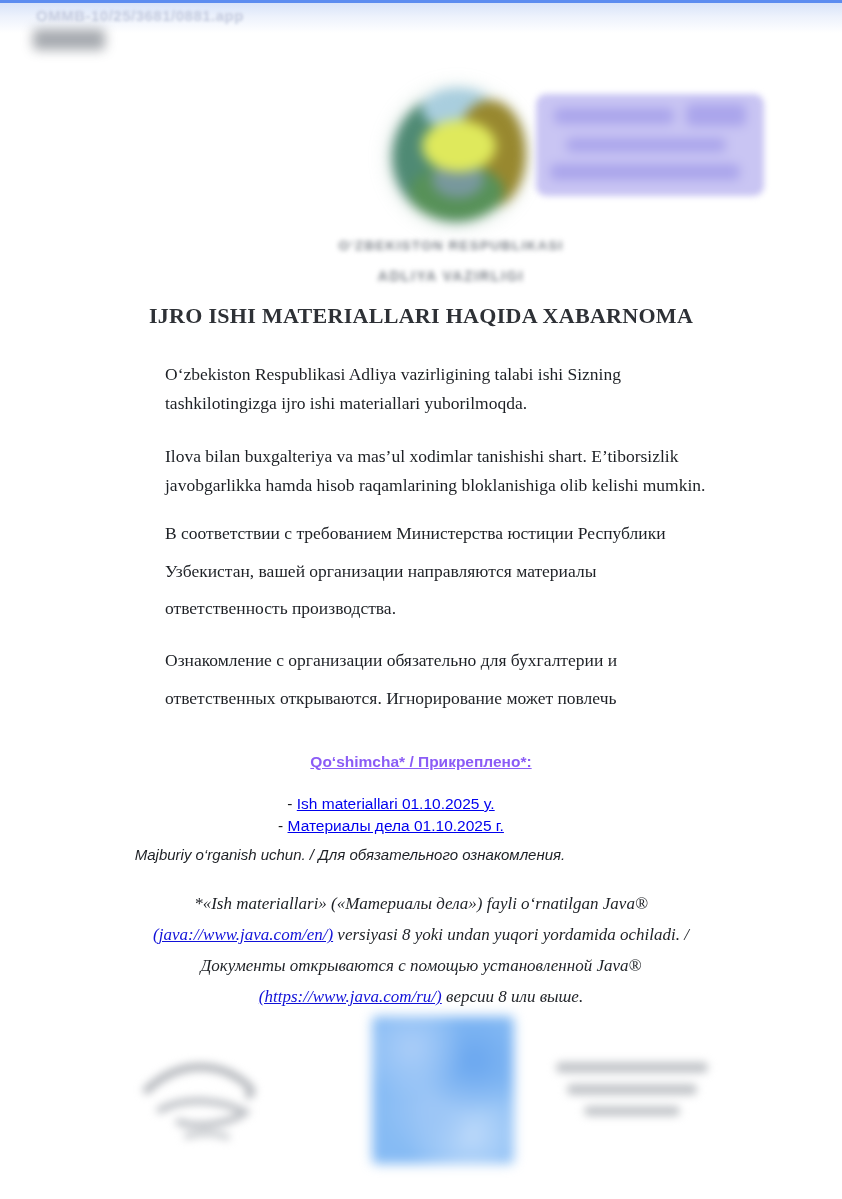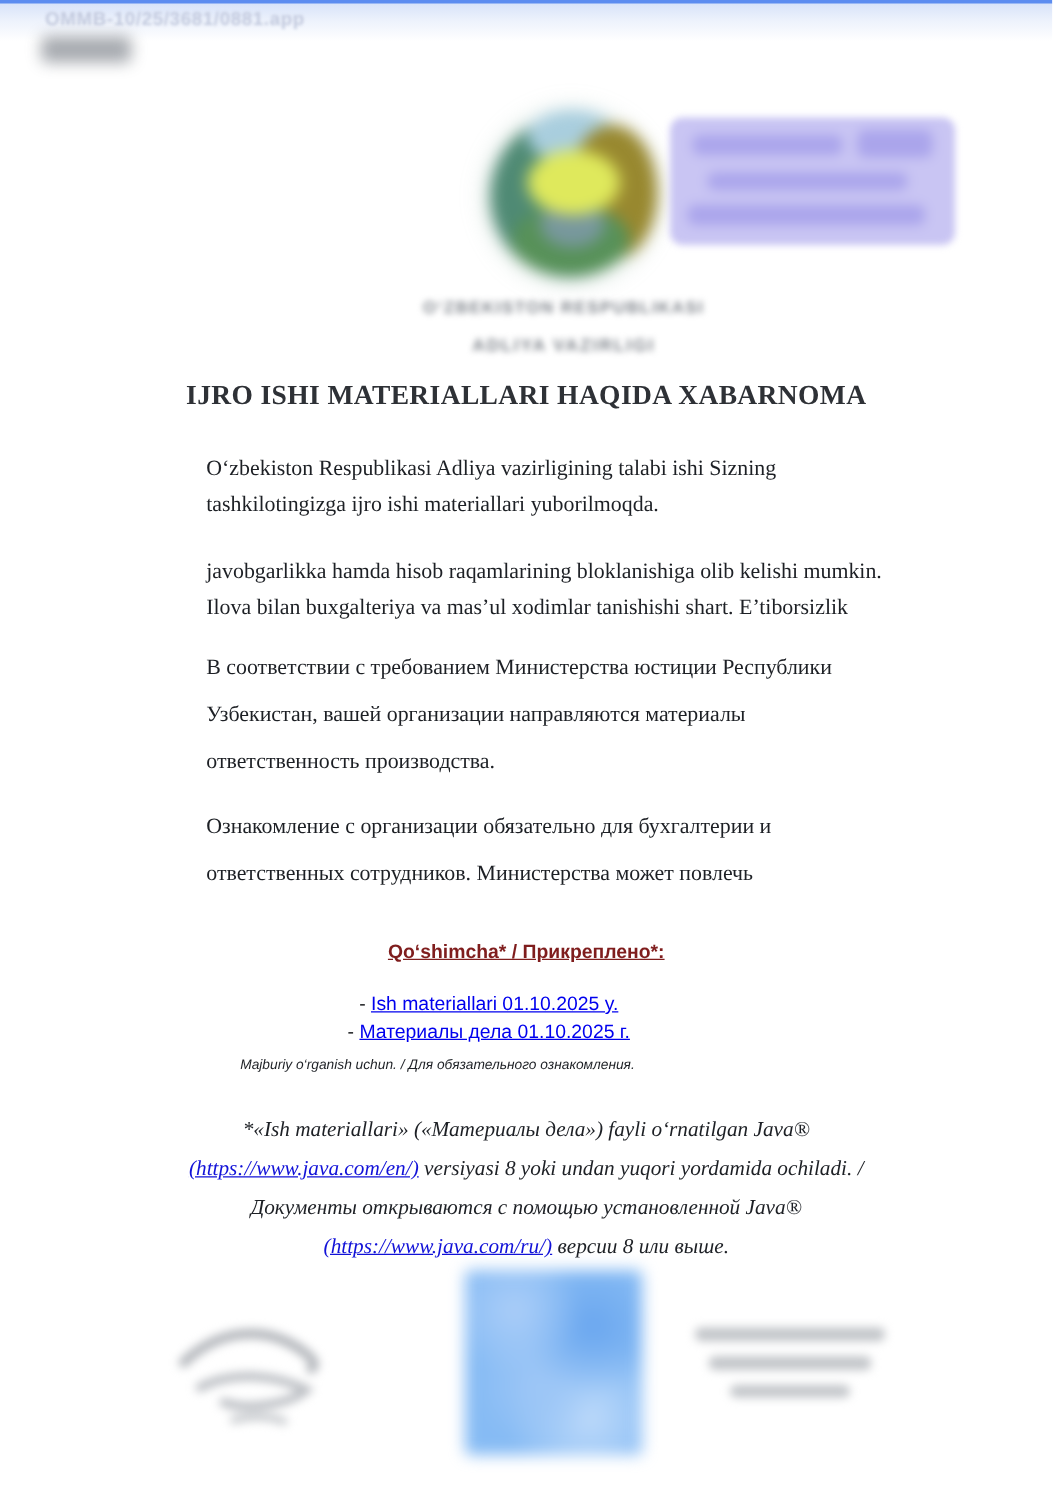--- a/index.html
+++ b/index.html
@@ -46,28 +46,28 @@
     font-weight:bold;font-size:22px;letter-spacing:.3px;color:#2e3136;white-space:nowrap;}
 
   .body-col{position:absolute;left:165px;top:0;width:600px;font-size:17.5px;color:#1d2025;}
   .para{position:absolute;left:0;width:600px;}
   .para div{white-space:nowrap;}
   .p-uz div{line-height:29px;}
   .p-ru div{line-height:37.5px;}
   .p1{top:360px;} .p2{top:442px;} .p3{top:515px;} .p4{top:642px;}
 
   .attach-head{position:absolute;left:0;top:753px;width:842px;text-align:center;
-    font-family:"Liberation Sans",sans-serif;font-weight:bold;font-size:15.5px;color:#7f1d1d;
+    font-family:"Liberation Sans",sans-serif;font-weight:bold;font-size:15.5px;color:#8b5cf6;
     text-decoration:underline;}
   .attach-line{position:absolute;left:0;width:782px;text-align:center;
     font-family:"Liberation Sans",sans-serif;font-size:15.5px;color:#17191c;white-space:nowrap;}
   .al1{top:795px;} .al2{top:817px;}
   a.doc-link{color:#0000EE;text-decoration:underline;cursor:pointer;}
   .attach-note{position:absolute;left:0;top:846px;width:700px;text-align:center;
-    font-family:"Liberation Sans",sans-serif;font-style:italic;font-size:11px;color:#1d2025;}
+    font-family:"Liberation Sans",sans-serif;font-style:italic;font-size:15px;color:#1d2025;}
 
   .footnote{position:absolute;left:0;top:888px;width:842px;text-align:center;
     font-style:italic;font-size:17px;color:#1d2025;}
   .footnote div{line-height:31px;white-space:nowrap;}
   a.java-link{color:#1212d8;text-decoration:underline;font-style:italic;cursor:pointer;}
 
   
   .signature{position:absolute;left:132px;top:1048px;width:140px;height:100px;filter:blur(4px);}
   .qr-stamp{position:absolute;left:372px;top:1016px;width:142px;height:148px;border-radius:5px;
     filter:blur(6px);
@@ -114,48 +114,48 @@
   </div>
 
   <div class="doc-title">IJRO ISHI MATERIALLARI HAQIDA XABARNOMA</div>
 
   <div class="body-col">
     <div class="para p-uz p1">
       <div>O‘zbekiston Respublikasi Adliya vazirligining talabi ishi Sizning</div>
       <div>tashkilotingizga ijro ishi materiallari yuborilmoqda.</div>
     </div>
     <div class="para p-uz p2">
+      <div>Ilova bilan buxgalteriya va mas’ul xodimlar tanishishi shart. E’tiborsizlik</div>
       <div>javobgarlikka hamda hisob raqamlarining bloklanishiga olib kelishi mumkin.</div>
-      <div>Ilova bilan buxgalteriya va mas’ul xodimlar tanishishi shart. E’tiborsizlik</div>
     </div>
     <div class="para p-ru p3">
       <div>В соответствии с требованием Министерства юстиции Республики</div>
       <div>Узбекистан, вашей организации направляются материалы</div>
       <div>ответственность производства.</div>
     </div>
     <div class="para p-ru p4">
       <div>Ознакомление с организации обязательно для бухгалтерии и</div>
-      <div>ответственных сотрудников. Министерства может повлечь</div>
+      <div>ответственных открываются. Игнорирование может повлечь</div>
     </div>
   </div>
 
   <div class="attach-head">Qo‘shimcha* / Прикреплено*:</div>
 
   <div class="attach-line al1">
     <span>- </span><a class="doc-link">Ish materiallari 01.10.2025 y.</a>
   </div>
   <div class="attach-line al2">
     <span>- </span><a class="doc-link">Материалы дела 01.10.2025 г.</a>
   </div>
 
   <div class="attach-note">Majburiy o‘rganish uchun. / Для обязательного ознакомления.</div>
 
   <div class="footnote">
     <div>*«Ish materiallari» («Материалы дела») fayli o‘rnatilgan Java®</div>
-    <div><a class="java-link">(https://www.java.com/en/)</a><span> versiyasi 8 yoki undan yuqori yordamida ochiladi. /</span></div>
+    <div><a class="java-link">(java://www.java.com/en/)</a><span> versiyasi 8 yoki undan yuqori yordamida ochiladi. /</span></div>
     <div>Документы открываются с помощью установленной Java®</div>
     <div><a class="java-link">(https://www.java.com/ru/)</a><span> версии 8 или выше.</span></div>
   </div>
 
   <div class="signature">
     <svg width="140" height="100" viewBox="0 0 140 100">
       <path d="M15 42 C 42 16, 78 12, 106 30 C 118 38, 122 43, 117 47" stroke="#b4b7bc" stroke-width="8" fill="none" stroke-linecap="round"></path>
       <path d="M28 62 C 55 48, 90 52, 113 64 C 100 75, 68 81, 47 74" stroke="#bcbfc4" stroke-width="7" fill="none" stroke-linecap="round"></path>
       <path d="M55 88 C 70 84, 84 85, 95 89" stroke="#c6c9cd" stroke-width="6" fill="none" stroke-linecap="round"></path>
     </svg>

